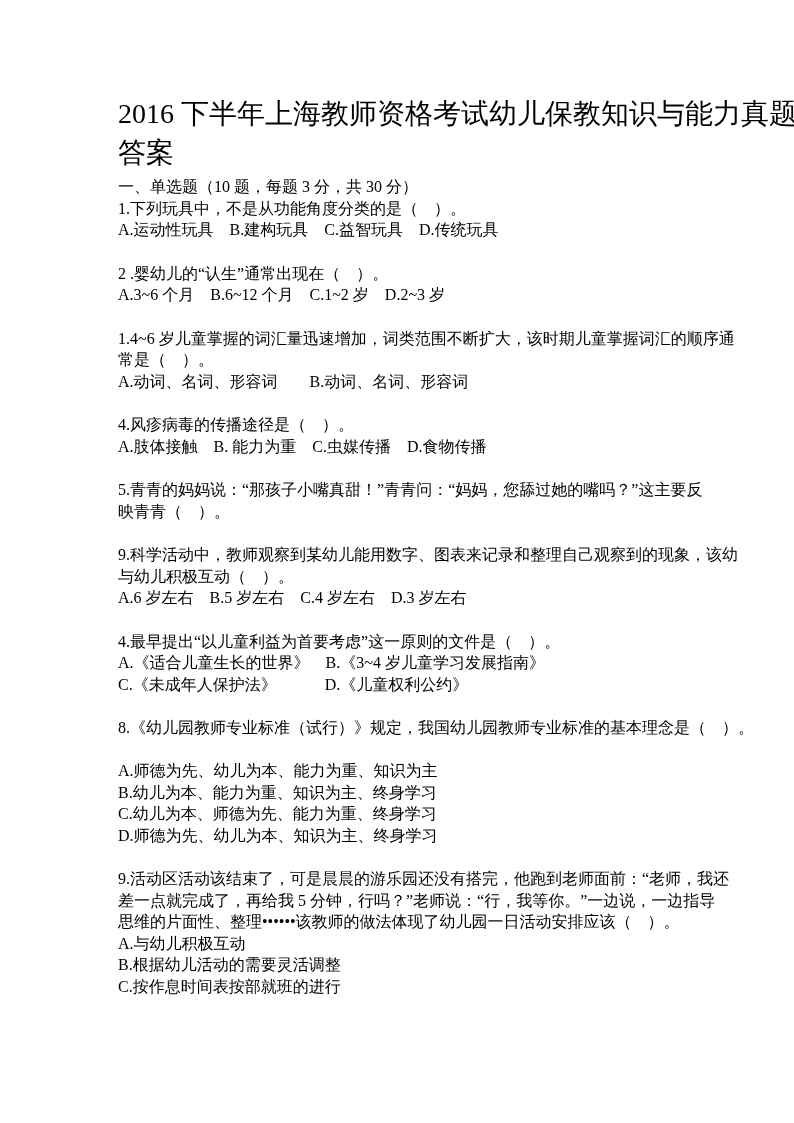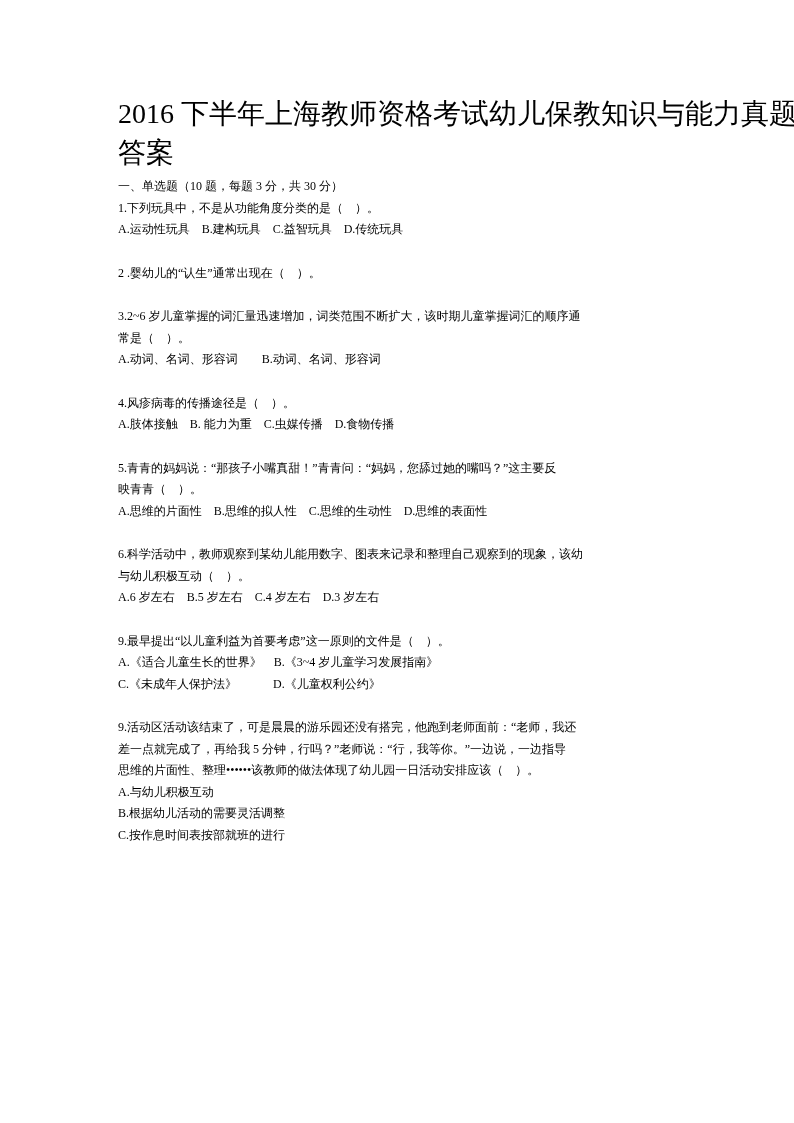--- a/index.html
+++ b/index.html
@@ -21,21 +21,21 @@
   .doc-title {
     font-size: 28px;
     font-weight: 400;
     line-height: 39px;
     margin: 0;
   }
   .title-line {
     white-space: pre;
   }
   .line {
-    font-size: 12px;
+    font-size: 16px;
     line-height: 21.5px;
     min-height: 21.5px;
     white-space: pre;
   }
   .section-heading {
     margin-top: 4px;
   }
   section.question {
     margin: 22px 0 0 0;
   }
@@ -55,51 +55,59 @@
 
   <div class="line section-heading">一、单选题（10 题，每题 3 分，共 30 分）</div>
 
   <section class="question">
     <div class="line">1.下列玩具中，不是从功能角度分类的是（　）。</div>
     <div class="line">A.运动性玩具　B.建构玩具　C.益智玩具　D.传统玩具</div>
   </section>
 
   <section class="question">
     <div class="line">2 .婴幼儿的“认生”通常出现在（　）。</div>
+    <div class="line">A.3~6 个月　B.6~12 个月　C.1~2 岁　D.2~3 岁</div>
   </section>
 
   <section class="question">
-    <div class="line">3.2~6 岁儿童掌握的词汇量迅速增加，词类范围不断扩大，该时期儿童掌握词汇的顺序通</div>
+    <div class="line">1.4~6 岁儿童掌握的词汇量迅速增加，词类范围不断扩大，该时期儿童掌握词汇的顺序通</div>
     <div class="line">常是（　）。</div>
     <div class="line">A.动词、名词、形容词　　B.动词、名词、形容词</div>
   </section>
 
   <section class="question">
     <div class="line">4.风疹病毒的传播途径是（　）。</div>
     <div class="line">A.肢体接触　B. 能力为重　C.虫媒传播　D.食物传播</div>
   </section>
 
   <section class="question">
     <div class="line">5.青青的妈妈说：“那孩子小嘴真甜！”青青问：“妈妈，您舔过她的嘴吗？”这主要反</div>
     <div class="line">映青青（　）。</div>
-    <div class="line">A.思维的片面性　B.思维的拟人性　C.思维的生动性　D.思维的表面性</div>
   </section>
 
   <section class="question">
-    <div class="line">6.科学活动中，教师观察到某幼儿能用数字、图表来记录和整理自己观察到的现象，该幼</div>
+    <div class="line">9.科学活动中，教师观察到某幼儿能用数字、图表来记录和整理自己观察到的现象，该幼</div>
     <div class="line">与幼儿积极互动（　）。</div>
     <div class="line">A.6 岁左右　B.5 岁左右　C.4 岁左右　D.3 岁左右</div>
   </section>
 
   <section class="question">
-    <div class="line">9.最早提出“以儿童利益为首要考虑”这一原则的文件是（　）。</div>
+    <div class="line">4.最早提出“以儿童利益为首要考虑”这一原则的文件是（　）。</div>
     <div class="line">A.《适合儿童生长的世界》　B.《3~4 岁儿童学习发展指南》</div>
     <div class="line">C.《未成年人保护法》　　　D.《儿童权利公约》</div>
   </section>
 
+  <section class="question">
+    <div class="line">8.《幼儿园教师专业标准（试行）》规定，我国幼儿园教师专业标准的基本理念是（　）。</div>
+    <div class="line"></div>
+    <div class="line">A.师德为先、幼儿为本、能力为重、知识为主</div>
+    <div class="line">B.幼儿为本、能力为重、知识为主、终身学习</div>
+    <div class="line">C.幼儿为本、师德为先、能力为重、终身学习</div>
+    <div class="line">D.师德为先、幼儿为本、知识为主、终身学习</div>
+  </section>
 
   <section class="question">
     <div class="line">9.活动区活动该结束了，可是晨晨的游乐园还没有搭完，他跑到老师面前：“老师，我还</div>
     <div class="line">差一点就完成了，再给我 5 分钟，行吗？”老师说：“行，我等你。”一边说，一边指导</div>
     <div class="line">思维的片面性、整理••••••该教师的做法体现了幼儿园一日活动安排应该（　）。</div>
     <div class="line">A.与幼儿积极互动</div>
     <div class="line">B.根据幼儿活动的需要灵活调整</div>
     <div class="line">C.按作息时间表按部就班的进行</div>
   </section>
 

